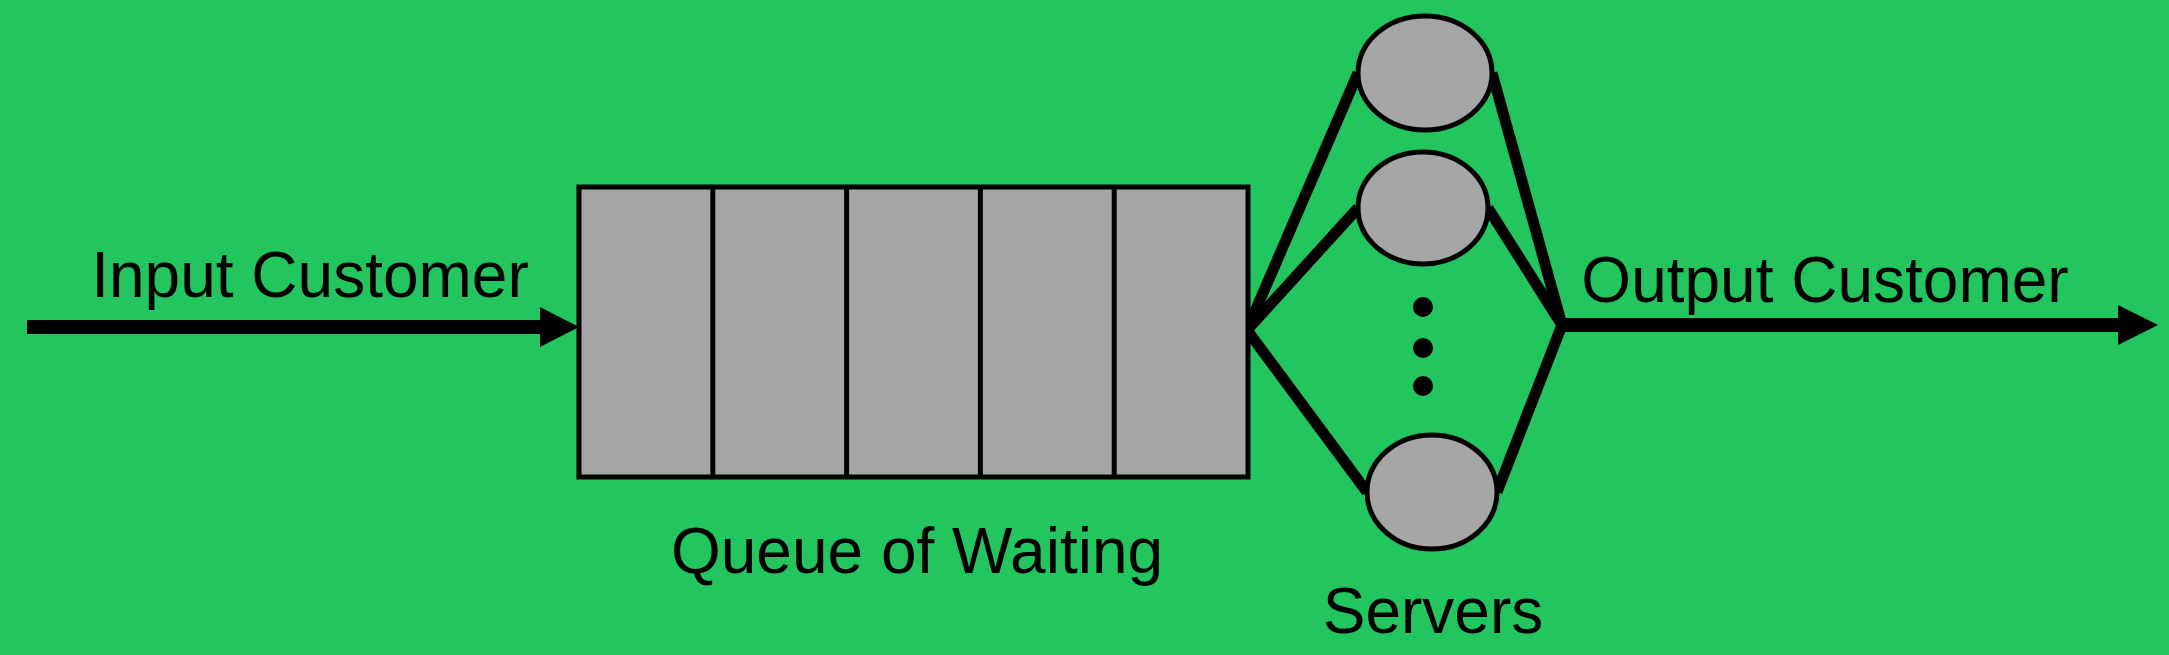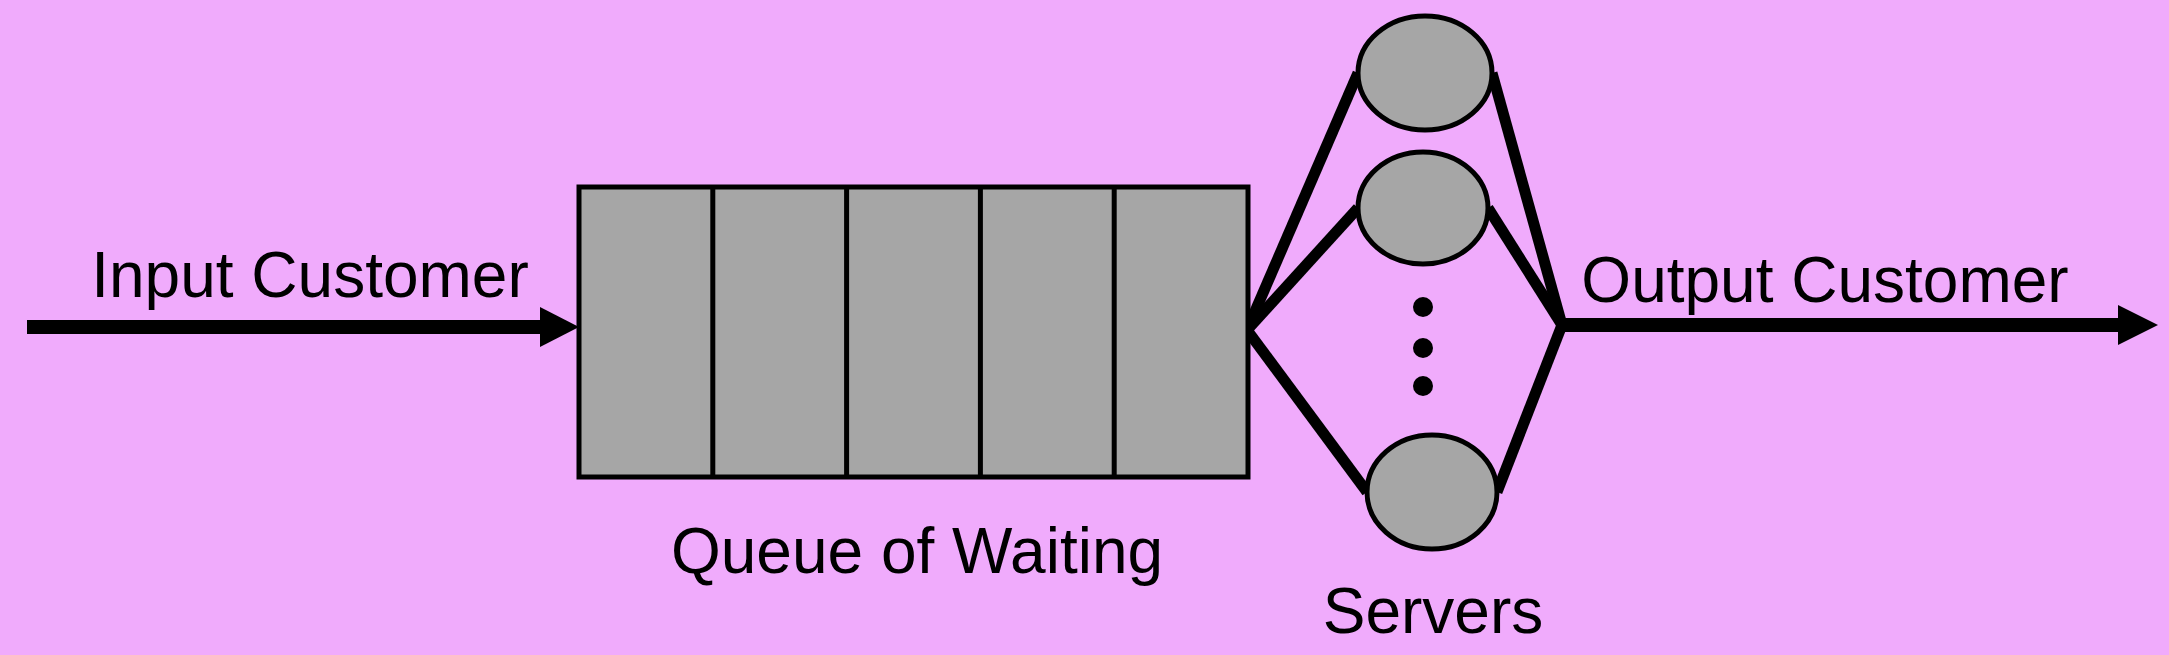--- a/index.html
+++ b/index.html
@@ -4,21 +4,21 @@
 <style>
   html, body {
     margin: 0;
     padding: 0;
     background: #ffffff;
   }
   .canvas {
     position: relative;
     width: 2169px;
     height: 655px;
-    background: #f0abfc;
+    background: #22c55e;
     overflow: hidden;
   }
   .canvas svg {
     display: block;
     width: 2169px;
     height: 655px;
   }
   .outlined {
     stroke: #000000;
     stroke-width: 5;

